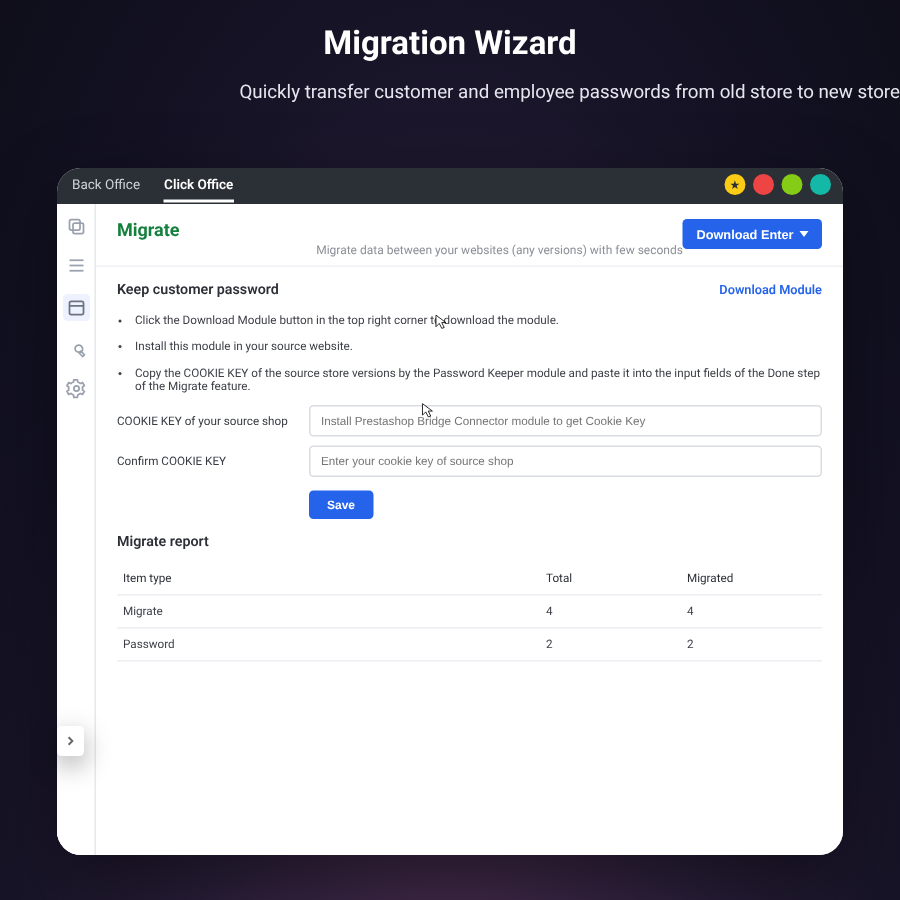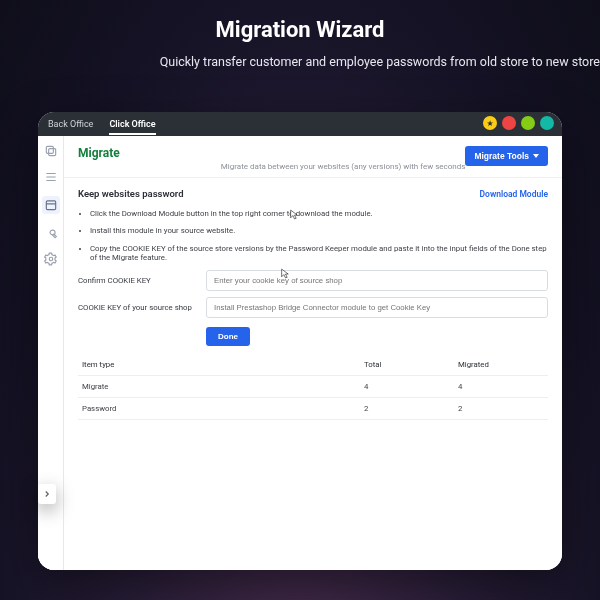--- a/index.html
+++ b/index.html
@@ -108,49 +108,50 @@
         </svg>
     </div>
 
     <div class="main">
       <div class="header">
         <div class="h-left">
           <div class="h-title">Migrate</div>
           <div class="h-sub">Migrate data between your websites (any versions) with few seconds</div>
         </div>
         <button class="dl-btn">
-          <span>Migrate Tools</span>
+          <span>Download Enter</span>
           <span class="caret"></span>
         </button>
       </div>
 
       <div class="content">
         <div class="panel-hd">
-          <span>Keep websites password</span>
+          <span>Keep customer password</span>
           <span class="link2">Download Module</span>
         </div>
 
         <ul class="bullets">
           <li>Click the Download Module button in the top right corner to download the module.</li>
           <li>Install this module in your source website.</li>
           <li>Copy the COOKIE KEY of the source store versions by the Password Keeper module and paste it into the input fields of the Done step of the Migrate feature.</li>
         </ul>
 
         <div class="form-row">
+          <label>COOKIE KEY of your source shop</label>
+          <input type="text" placeholder="Install Prestashop Bridge Connector module to get Cookie Key" style="">
+        </div>
+        <div class="form-row">
           <label>Confirm COOKIE KEY</label>
           <input type="text" placeholder="Enter your cookie key of source shop" style="">
         </div>
-        <div class="form-row">
-          <label>COOKIE KEY of your source shop</label>
-          <input type="text" placeholder="Install Prestashop Bridge Connector module to get Cookie Key" style="">
-        </div>
         <div class="save-row">
-          <button class="save-btn">Done</button>
+          <button class="save-btn">Save</button>
         </div>
 
+        <div class="sect-title">Migrate report</div>
         <table>
           <thead>
               <tr>
             <th>Item type</th>
             <th>Total</th>
             <th>Migrated</th>
           </tr>
             </thead>
           <tbody>
             <tr>

